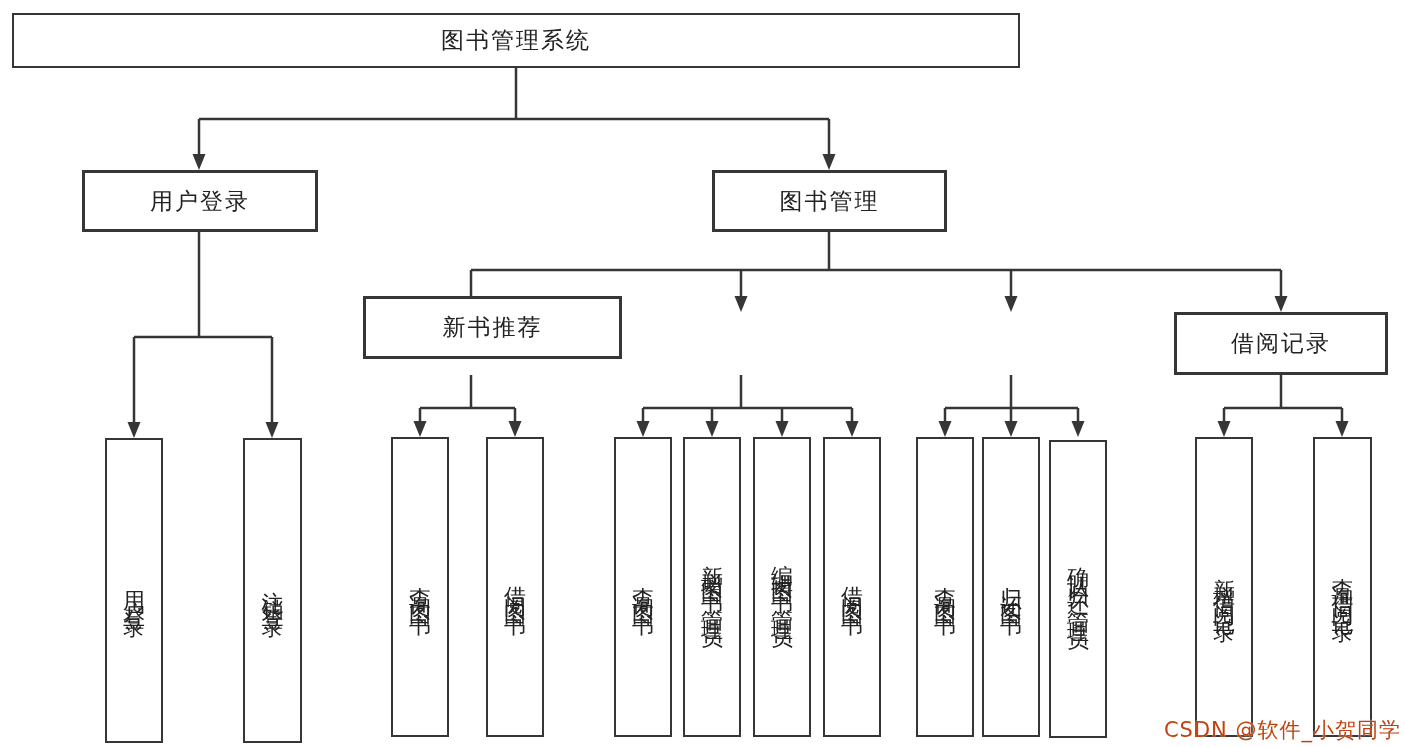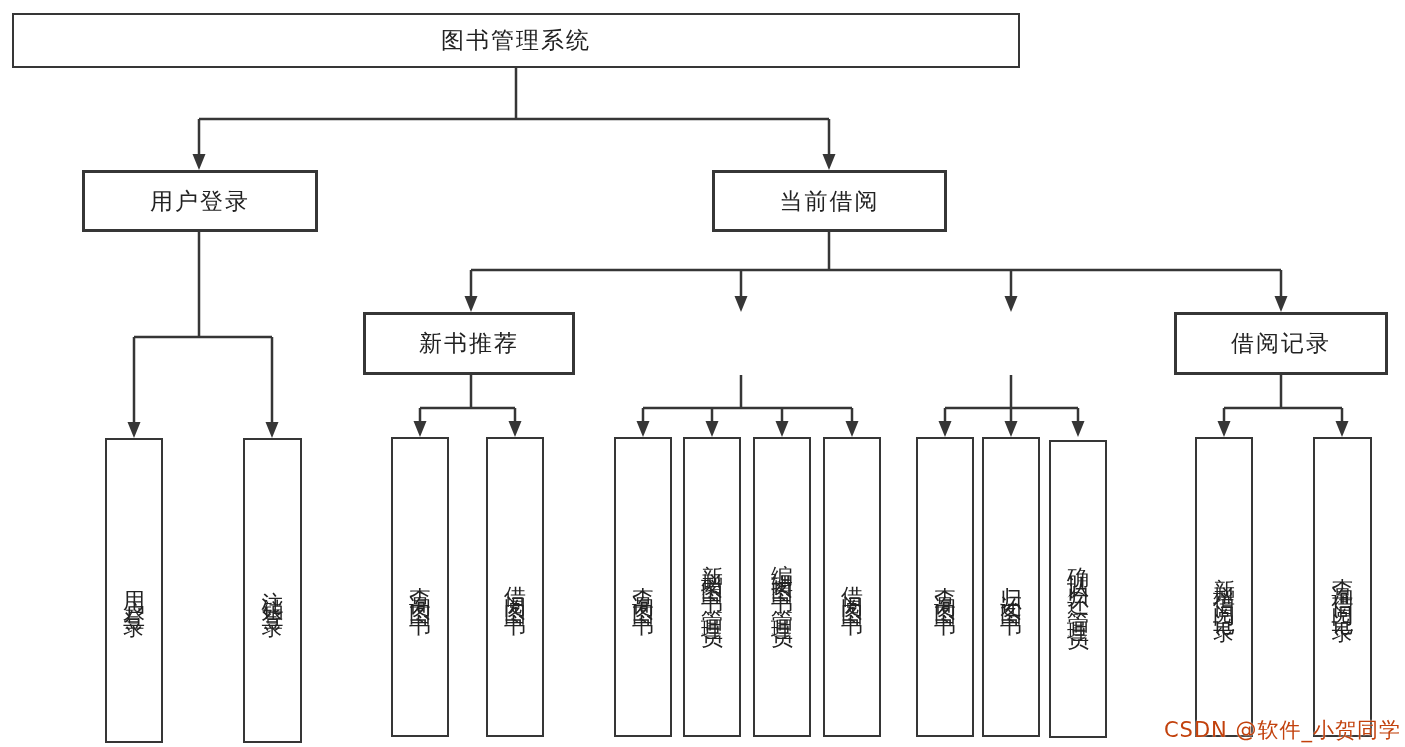--- a/index.html
+++ b/index.html
@@ -104,23 +104,23 @@
       M938.5 421 L951.5 421 L945 437 Z
       M1004.5 421 L1017.5 421 L1011 437 Z
       M1071.5 421 L1084.5 421 L1078 437 Z
       M1217.5 421 L1230.5 421 L1224 437 Z
       M1335.5 421 L1348.5 421 L1342 437 Z"></path>
   </svg>
 
   <div class="node h root" style="left:12px;top:13px;width:1008px;height:55px">图书管理系统</div>
 
   <div class="node h" style="left:82px;top:170px;width:236px;height:62px">用户登录</div>
-  <div class="node h" style="left:712px;top:170px;width:235px;height:62px">当前借阅</div>
+  <div class="node h" style="left:712px;top:170px;width:235px;height:62px">图书管理</div>
 
-  <div class="node h" style="left:363px;top:312px;width:212px;height:63px">新书推荐</div>
+  <div class="node h" style="left:363px;top:296px;width:259px;height:63px">新书推荐</div>
   <div class="node h" style="left:1174px;top:312px;width:214px;height:63px">借阅记录</div>
 
   <div class="node v" style="left:105px;top:438px;width:58px;height:305px">用户登录</div>
   <div class="node v" style="left:243px;top:438px;width:59px;height:305px">注销登录</div>
 
   <div class="node v" style="left:391px;top:437px;width:58px;height:300px">查询图书</div>
   <div class="node v" style="left:486px;top:437px;width:58px;height:300px">借阅图书</div>
 
   <div class="node v" style="left:614px;top:437px;width:58px;height:300px">查询图书</div>
   <div class="node v" style="left:683px;top:437px;width:58px;height:300px">新增图书（管理员）</div>

